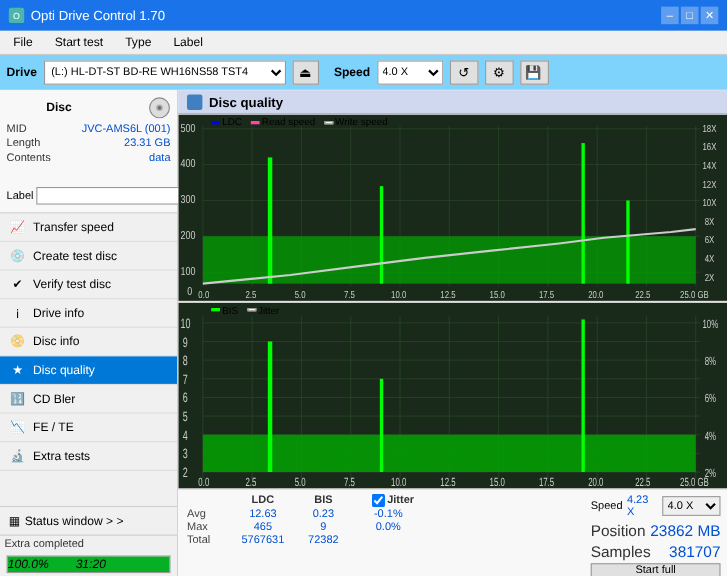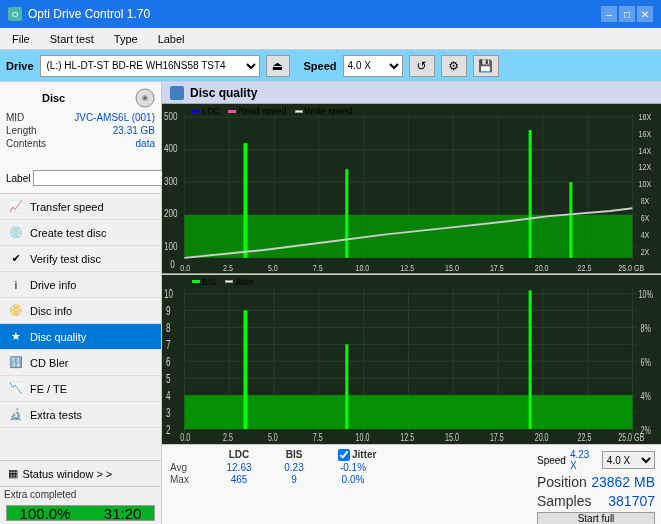--- a/index.html
+++ b/index.html
@@ -47,21 +47,21 @@
     .nav-section { flex: 1; overflow: hidden; }
     .nav-item { height: 26px; display: flex; align-items: center; padding: 0 8px; cursor: pointer; font-size: 11px; gap: 6px; border-bottom: 1px solid #ddd; }
     .nav-item.active { background: #0078d7; color: white; }
     .nav-item-icon { width: 16px; height: 16px; display: flex; align-items: center; justify-content: center; font-size: 11px; flex-shrink: 0; }
 
     
     .status-section { border-top: 1px solid #ccc; }
     .status-window { height: 26px; display: flex; align-items: center; padding: 0 8px; cursor: pointer; font-size: 11px; gap: 4px; background: #f0f0f0; border-bottom: 1px solid #ccc; }
     .progress-bar-container { height: 16px; background: #e0e0e0; margin: 3px 6px; border: 1px solid #999; position: relative; }
     .progress-bar-fill { height: 100%; background: #06b025; width: 100%; }
-    .progress-text { position: absolute; top: 0; left: 0; right: 0; bottom: 0; display: flex; align-items: center; justify-content: center; font-size: 15px; color: #000; }
+    .progress-text { position: absolute; top: 0; left: 0; right: 0; bottom: 0; display: flex; align-items: center; font-size: 11px; color: #000; font-style: italic; }
 
     
     .content { flex: 1; display: flex; flex-direction: column; background: white; }
 
     
     .dq-header { height: 22px; background: #d0d8f0; display: flex; align-items: center; padding: 0 8px; gap: 6px; border-bottom: 1px solid #aaa; }
     .dq-icon { width: 14px; height: 14px; background: #4080c0; border-radius: 2px; }
     .dq-title { font-weight: bold; font-size: 12px; }
 
     
@@ -390,20 +390,25 @@
             <span class="st-ldc">12.63</span>
             <span class="st-bis">0.23</span>
             <span class="st-jitter">-0.1%</span>
           </div>
           <div class="stats-table-row">
             <span class="st-label">Max</span>
             <span class="st-ldc">465</span>
             <span class="st-bis">9</span>
             <span class="st-jitter">0.0%</span>
           </div>
+          <div class="stats-table-row">
+            <span class="st-label">Total</span>
+            <span class="st-ldc">5767631</span>
+            <span class="st-bis">72382</span>
+          </div>
         </div>
         <div class="stats-right-panel">
           <div class="speed-row">
             <span>Speed</span>
             <span class="speed-val">4.23 X</span>
             <select class="speed-select2">
               <option>4.0 X</option>
             </select>
           </div>
           <div class="pos-row">

